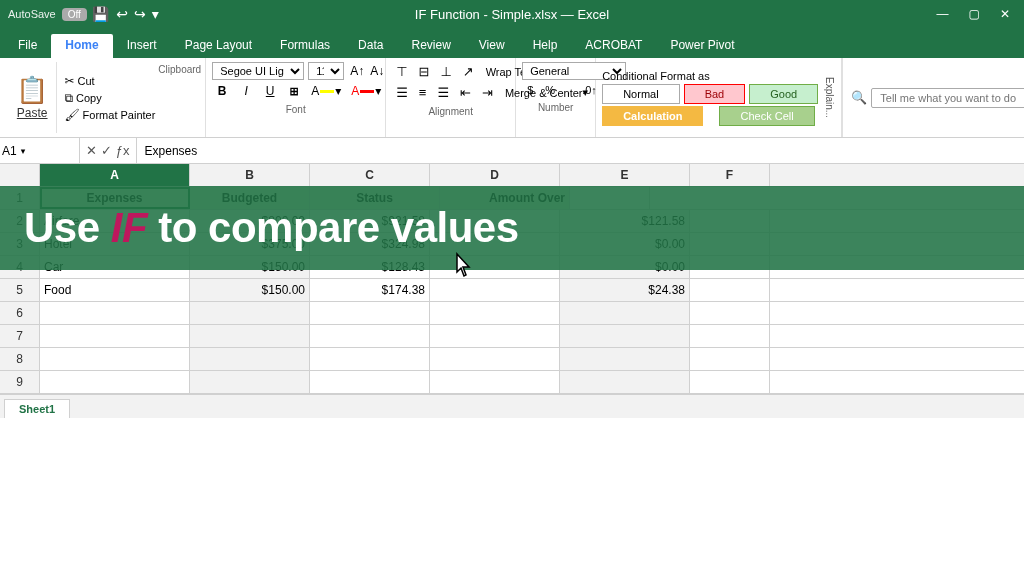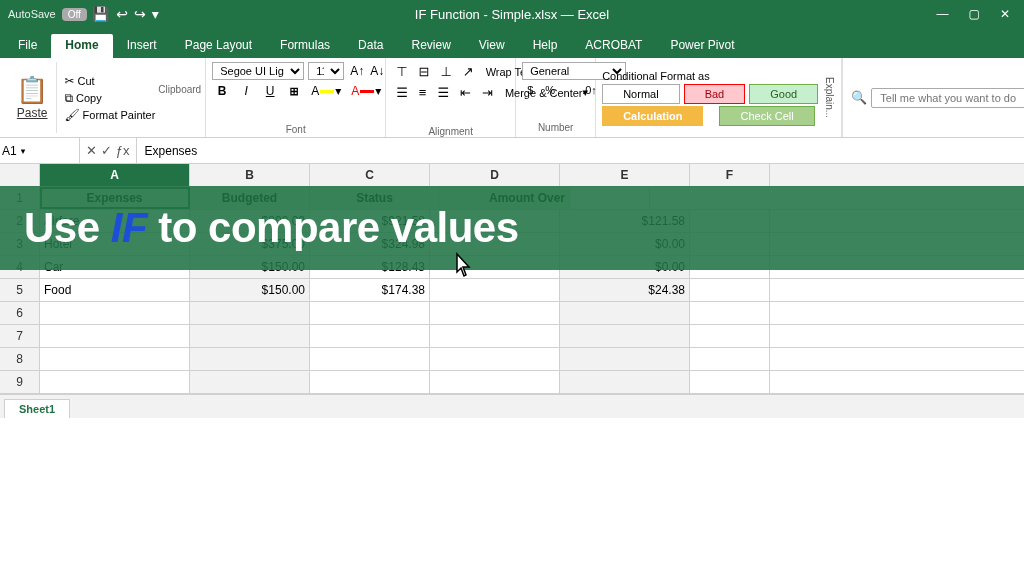--- a/index.html
+++ b/index.html
@@ -29,21 +29,21 @@
     }
     .ribbon-tab {
       padding: 4px 14px 6px;
       color: #fff;
       font-size: 12px;
       cursor: pointer;
       border-radius: 2px 2px 0 0;
     }
     .ribbon-tab.active {
       background: #fff;
-      color: #14532d;
+      color: #3b82f6;
       font-weight: 600;
     }
 
     
     .ribbon-toolbar {
       background: #fff;
       border-bottom: 1px solid #d0d0d0;
       height: 80px;
       display: flex;
       align-items: stretch;
@@ -70,21 +70,21 @@
     }
     .paste-icon { font-size: 26px; color: #217346; }
     .paste-label { font-size: 12px; color: #333; text-decoration: underline; }
     .clipboard-small { display: flex; flex-direction: column; gap: 1px; justify-content: center; }
     .clip-btn {
       display: flex; align-items: center; gap: 3px;
       font-size: 11px; cursor: pointer; padding: 1px 3px;
       white-space: nowrap;
     }
     .clip-icon { font-size: 12px; }
-    .ribbon-group-bottom { font-size: 10px; color: #666; text-align: center; width: 100%; padding-top: 2px; margin-top: 20px; }
+    .ribbon-group-bottom { font-size: 10px; color: #666; text-align: center; width: 100%; padding-top: 2px; }
 
     
     .font-group {
       border-right: 1px solid #e0e0e0;
       padding: 4px 6px;
       display: flex;
       flex-direction: column;
       gap: 2px;
       min-width: 180px;
     }
@@ -332,21 +332,21 @@
       background: rgba(33, 115, 70, 0.88);
       padding: 18px 24px;
       z-index: 10;
     }
     .overlay-text {
       font-size: 42px;
       font-weight: 700;
       color: #fff;
       letter-spacing: -0.5px;
     }
-    .overlay-text .highlight { color: #1d4ed8; font-style: italic; margin-top: 44px; }
+    .overlay-text .highlight { color: #be185d; font-style: italic; margin-top: 44px; }
 
     
     .cursor-overlay {
       position: absolute;
       top: 88px;
       left: 455px;
       z-index: 20;
       pointer-events: none;
       font-size: 20px;
     }

